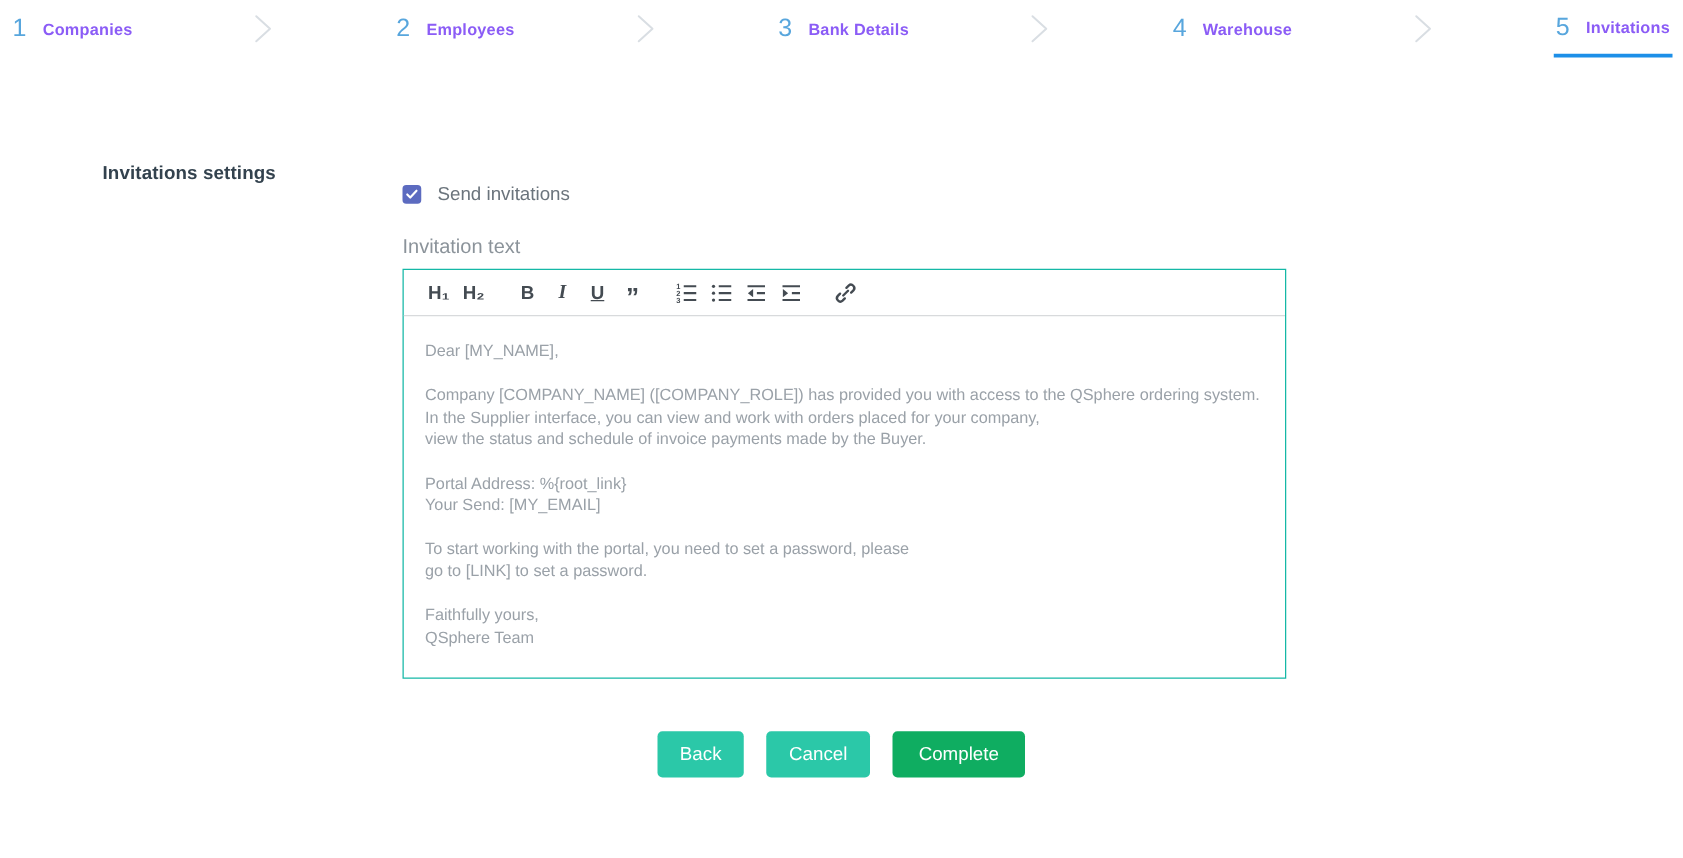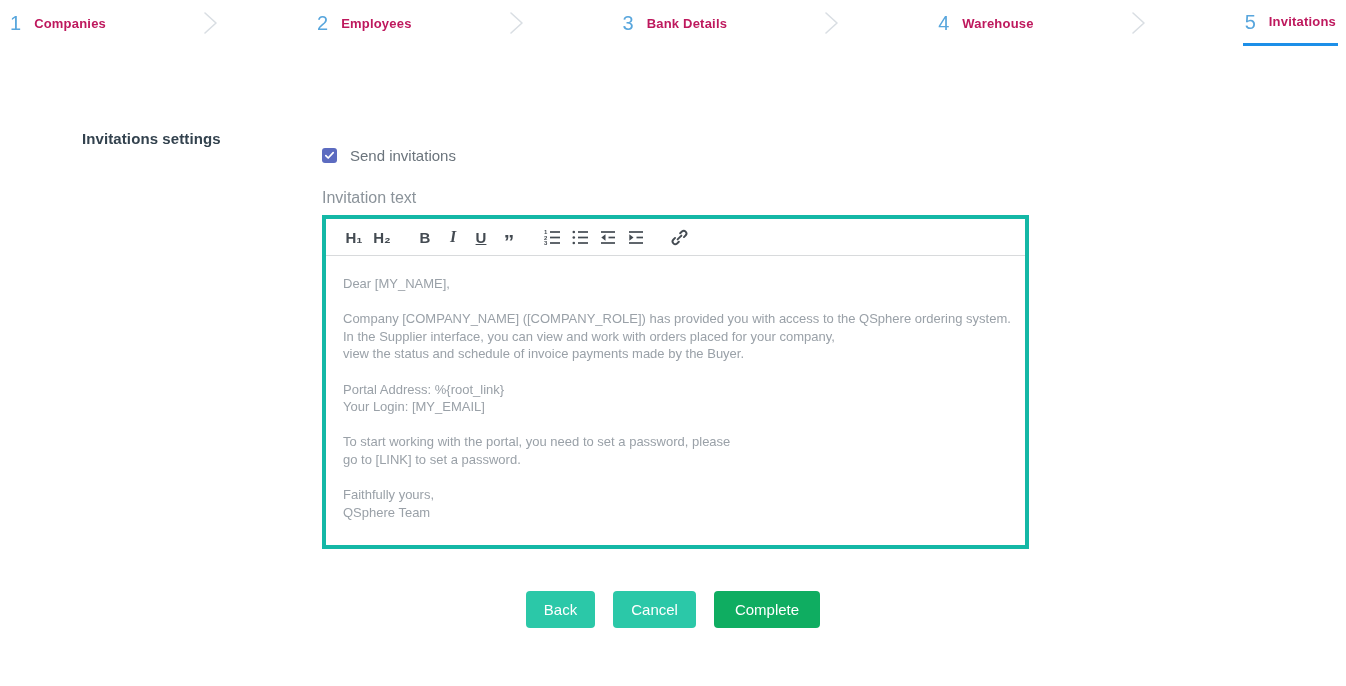--- a/index.html
+++ b/index.html
@@ -3,36 +3,36 @@
 <meta charset="utf-8">
 <style>
   * { margin:0; padding:0; box-sizing:border-box; }
   html,body { width:1346px; height:686px; background:#ffffff; font-family:"Liberation Sans", sans-serif; overflow:hidden; }
 
   
   .stepper { display:flex; align-items:stretch; justify-content:space-between; padding:0 8px; height:46px; }
   .step { display:flex; align-items:center; padding:0 2px; }
   .step.active { border-bottom:3px solid #1d8fe8; }
   .step-num { font-size:20px; font-weight:300; color:#58a6dd; margin-right:13px; line-height:1; }
-  .step-label { font-size:13px; font-weight:700; color:#be185d; letter-spacing:.2px; }
+  .step-label { font-size:13px; font-weight:700; color:#8b5cf6; letter-spacing:.2px; }
   .chevron { display:flex; align-items:center; }
 
   
   .content { display:flex; margin-top:84px; padding-left:82px; }
   .label-col { width:240px; }
   .section-label { font-size:15px; font-weight:700; color:#33424e; letter-spacing:.1px; }
   .main-col { width:708px; }
   .description { font-size:15px; color:#75808a; line-height:22px; width:692px; margin-top:-2px; }
   .checkbox-row { display:flex; align-items:center; margin-top:17px; }
   .checkbox { width:15px; height:15px; background:#5c6bc0; border-radius:3px; display:flex; align-items:center; justify-content:center; margin-right:13px; cursor:pointer; }
   .checkbox-label { font-size:15px; color:#6b747c; }
   .editor-heading { font-size:16px; color:#8b939a; margin-top:25px; font-weight:400; }
 
   
-  .editor { border:4px solid #14b8a6; width:707px; margin-top:8px; }
+  .editor { border:1px solid #14b8a6; width:707px; margin-top:8px; }
   .toolbar { display:flex; align-items:center; border-bottom:1px solid #d8dadc; padding:7px 14px; height:37px; }
   .tbtn { display:flex; align-items:center; justify-content:center; height:22px; min-width:22px; margin:0 3px; cursor:pointer; color:#444b52; font-weight:700; font-size:15px; }
   .tbtn svg { display:block; }
   .grp-gap { margin-left:18px; }
   .t-h { font-size:15px; font-weight:700; }
   .t-i { font-family:"Liberation Serif", serif; font-style:italic; font-size:16px; }
   .t-u { text-decoration:underline; }
   .t-q { font-size:21px; line-height:10px; padding-top:9px; }
   .editor-body { padding:19px 17px 24px; min-height:272px; }
   .eline { font-size:13px; line-height:17.6px; color:#9aa1a8; min-height:17.6px; white-space:pre; }
@@ -176,21 +176,21 @@
       </div>
 
       <div class="editor-body">
         <div class="eline">Dear [MY_NAME],</div>
         <div class="eline"></div>
         <div class="eline">Company [COMPANY_NAME] ([COMPANY_ROLE]) has provided you with access to the QSphere ordering system.</div>
         <div class="eline">In the Supplier interface, you can view and work with orders placed for your company,</div>
         <div class="eline">view the status and schedule of invoice payments made by the Buyer.</div>
         <div class="eline"></div>
         <div class="eline">Portal Address: %{root_link}</div>
-        <div class="eline">Your Login: [MY_EMAIL]</div>
+        <div class="eline">Your Send: [MY_EMAIL]</div>
         <div class="eline"></div>
         <div class="eline">To start working with the portal, you need to set a password, please</div>
         <div class="eline">go to [LINK] to set a password.</div>
         <div class="eline"></div>
         <div class="eline">Faithfully yours,</div>
         <div class="eline">QSphere Team</div>
       </div>
     </div>
   </div>
 </div>

